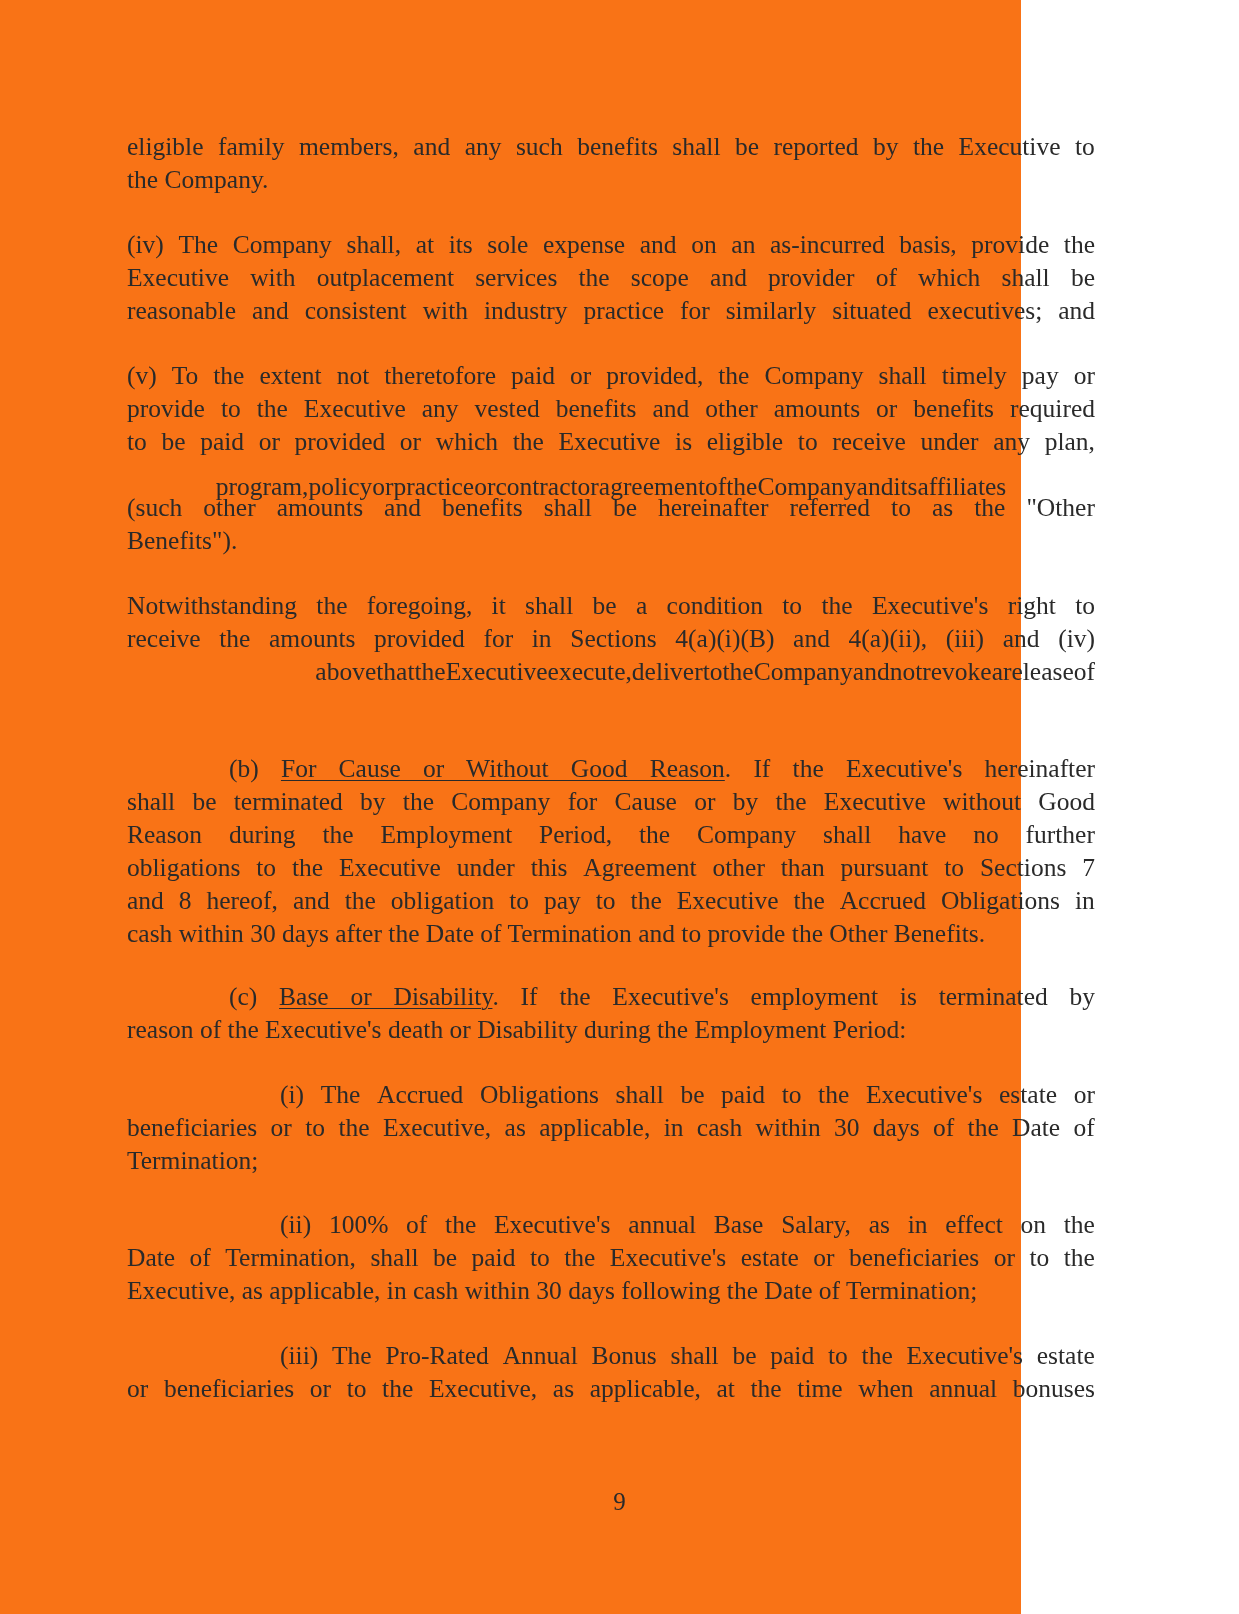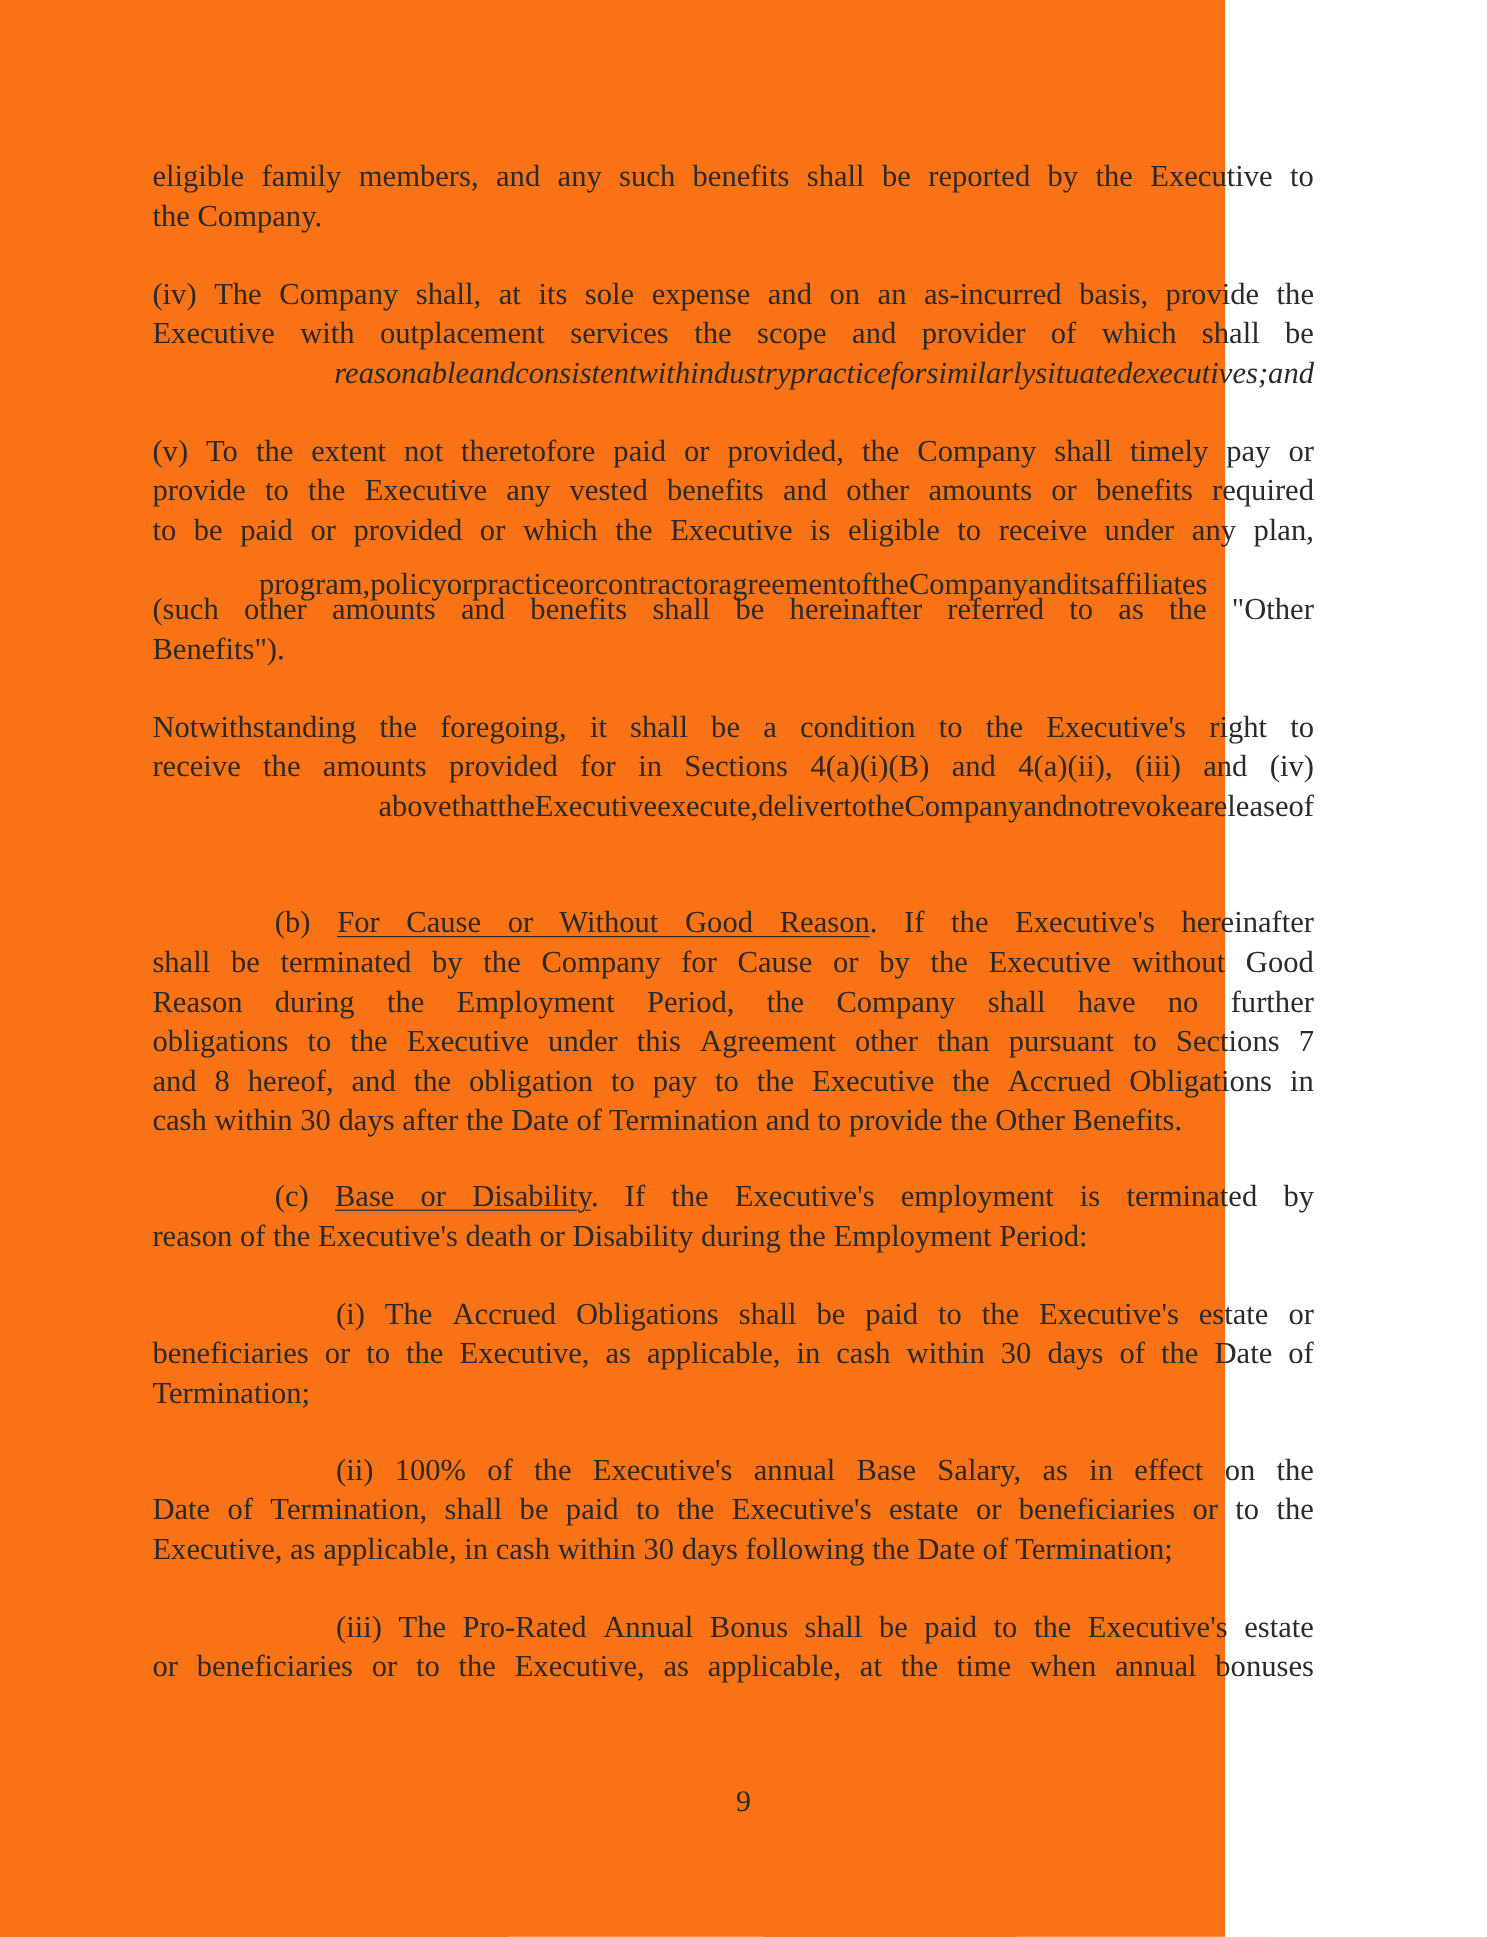--- a/index.html
+++ b/index.html
@@ -73,21 +73,21 @@
       <span>services</span>
       <span>the</span>
       <span>scope</span>
       <span>and</span>
       <span>provider</span>
       <span>of</span>
       <span>which</span>
       <span>shall</span>
       <span>be</span>
     </div>
-  <div class="line" style="top: 294px; display: flex; justify-content: flex-end; font-style: italic;">
+  <div class="line" style="top: 294px; display: flex; justify-content: space-between;">
       <span>reasonable</span>
       <span>and</span>
       <span>consistent</span>
       <span>with</span>
       <span>industry</span>
       <span>practice</span>
       <span>for</span>
       <span>similarly</span>
       <span>situated</span>
       <span>executives;</span>

